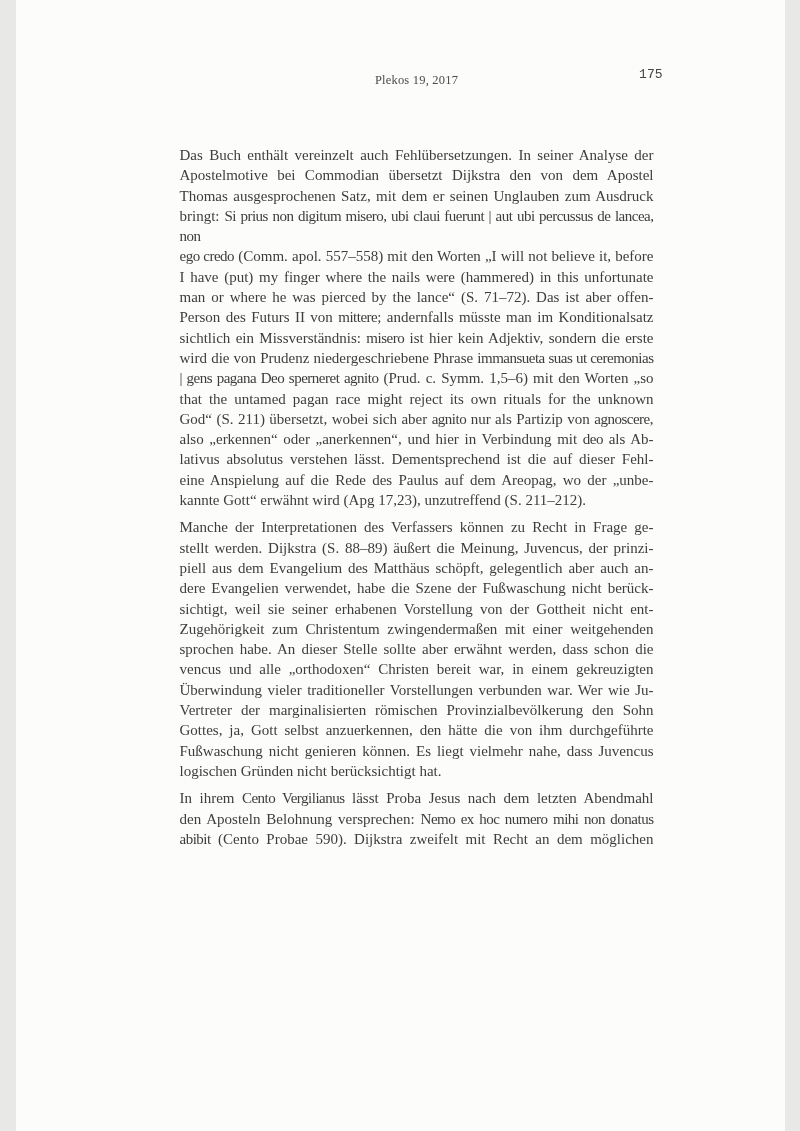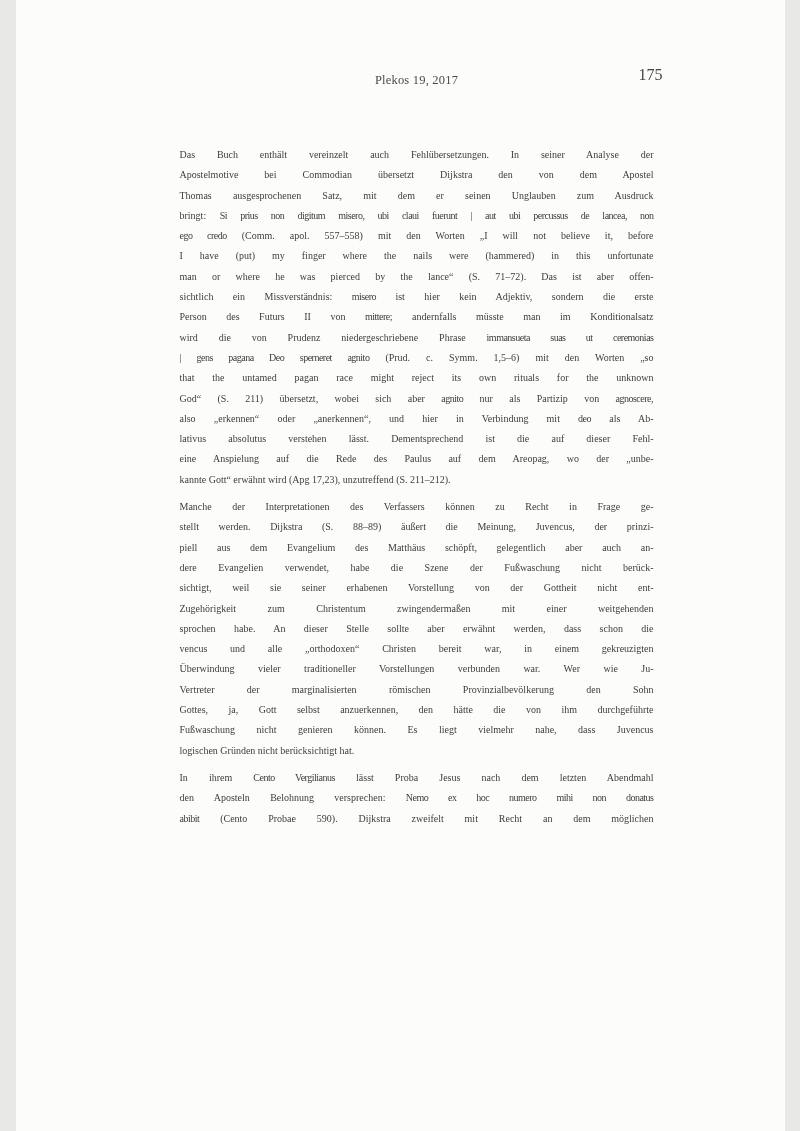--- a/index.html
+++ b/index.html
@@ -32,26 +32,27 @@
   }
   .journal-title {
     display: block;
     text-align: center;
     letter-spacing: 0.2px;
   }
   .page-number {
     position: absolute;
     right: -9px;
     top: -6px;
-    font-size: 16px;
+    font-size: 13px;
     color: #454545;
+    font-family: Liberation Mono, monospace;
   }
   .text-block {
     margin-top: 56px;
-    font-size: 10px;
+    font-size: 15px;
     line-height: 20.3px;
   }
   .paragraph {
     margin: 0 0 7px 0;
   }
   .paragraph:last-child {
     margin-bottom: 0;
   }
   .line {
     text-align: justify;
@@ -76,22 +77,22 @@
     </div>
     <div class="text-block" id="text-block">
         <div class="paragraph">
           <div class="line"><span class="seg-r">Das Buch enthält vereinzelt auch Fehlübersetzungen. In seiner Analyse der</span></div>
           <div class="line"><span class="seg-r">Apostelmotive bei Commodian übersetzt Dijkstra den von dem Apostel</span></div>
           <div class="line"><span class="seg-r">Thomas ausgesprochenen Satz, mit dem er seinen Unglauben zum Ausdruck</span></div>
           <div class="line"><span class="seg-r">bringt: </span><span class="seg-i">Si prius non digitum misero, ubi claui fuerunt | aut ubi percussus de lancea, non</span></div>
           <div class="line"><span class="seg-i">ego credo</span><span class="seg-r"> (Comm. apol. 557–558) mit den Worten „I will not believe it, before</span></div>
           <div class="line"><span class="seg-r">I have (put) my finger where the nails were (hammered) in this unfortunate</span></div>
           <div class="line"><span class="seg-r">man or where he was pierced by the lance“ (S. 71–72). Das ist aber offen-</span></div>
+          <div class="line"><span class="seg-r">Person des Futurs II von </span><span class="seg-i">mittere</span><span class="seg-r">; andernfalls müsste man im Konditionalsatz</span></div>
           <div class="line"><span class="seg-r">sichtlich ein Missverständnis: </span><span class="seg-i">misero</span><span class="seg-r"> ist hier kein Adjektiv, sondern die erste</span></div>
-          <div class="line"><span class="seg-r">Person des Futurs II von </span><span class="seg-i">mittere</span><span class="seg-r">; andernfalls müsste man im Konditionalsatz</span></div>
           <div class="line"><span class="seg-r">wird die von Prudenz niedergeschriebene Phrase </span><span class="seg-i">immansueta suas ut ceremonias</span></div>
           <div class="line"><span class="seg-i">| gens pagana Deo sperneret agnito</span><span class="seg-r"> (Prud. c. Symm. 1,5–6) mit den Worten „so</span></div>
           <div class="line"><span class="seg-r">that the untamed pagan race might reject its own rituals for the unknown</span></div>
           <div class="line"><span class="seg-r">God“ (S. 211) übersetzt, wobei sich aber </span><span class="seg-i">agnito</span><span class="seg-r"> nur als Partizip von </span><span class="seg-i">agnoscere</span><span class="seg-r">,</span></div>
           <div class="line"><span class="seg-r">also „erkennen“ oder „anerkennen“, und hier in Verbindung mit </span><span class="seg-i">deo</span><span class="seg-r"> als Ab-</span></div>
           <div class="line"><span class="seg-r">lativus absolutus verstehen lässt. Dementsprechend ist die auf dieser Fehl-</span></div>
           <div class="line"><span class="seg-r">eine Anspielung auf die Rede des Paulus auf dem Areopag, wo der „unbe-</span></div>
           <div class="line flush-left"><span class="seg-r">kannte Gott“ erwähnt wird (Apg 17,23), unzutreffend (S. 211–212).</span></div>
         </div>
         <div class="paragraph">

